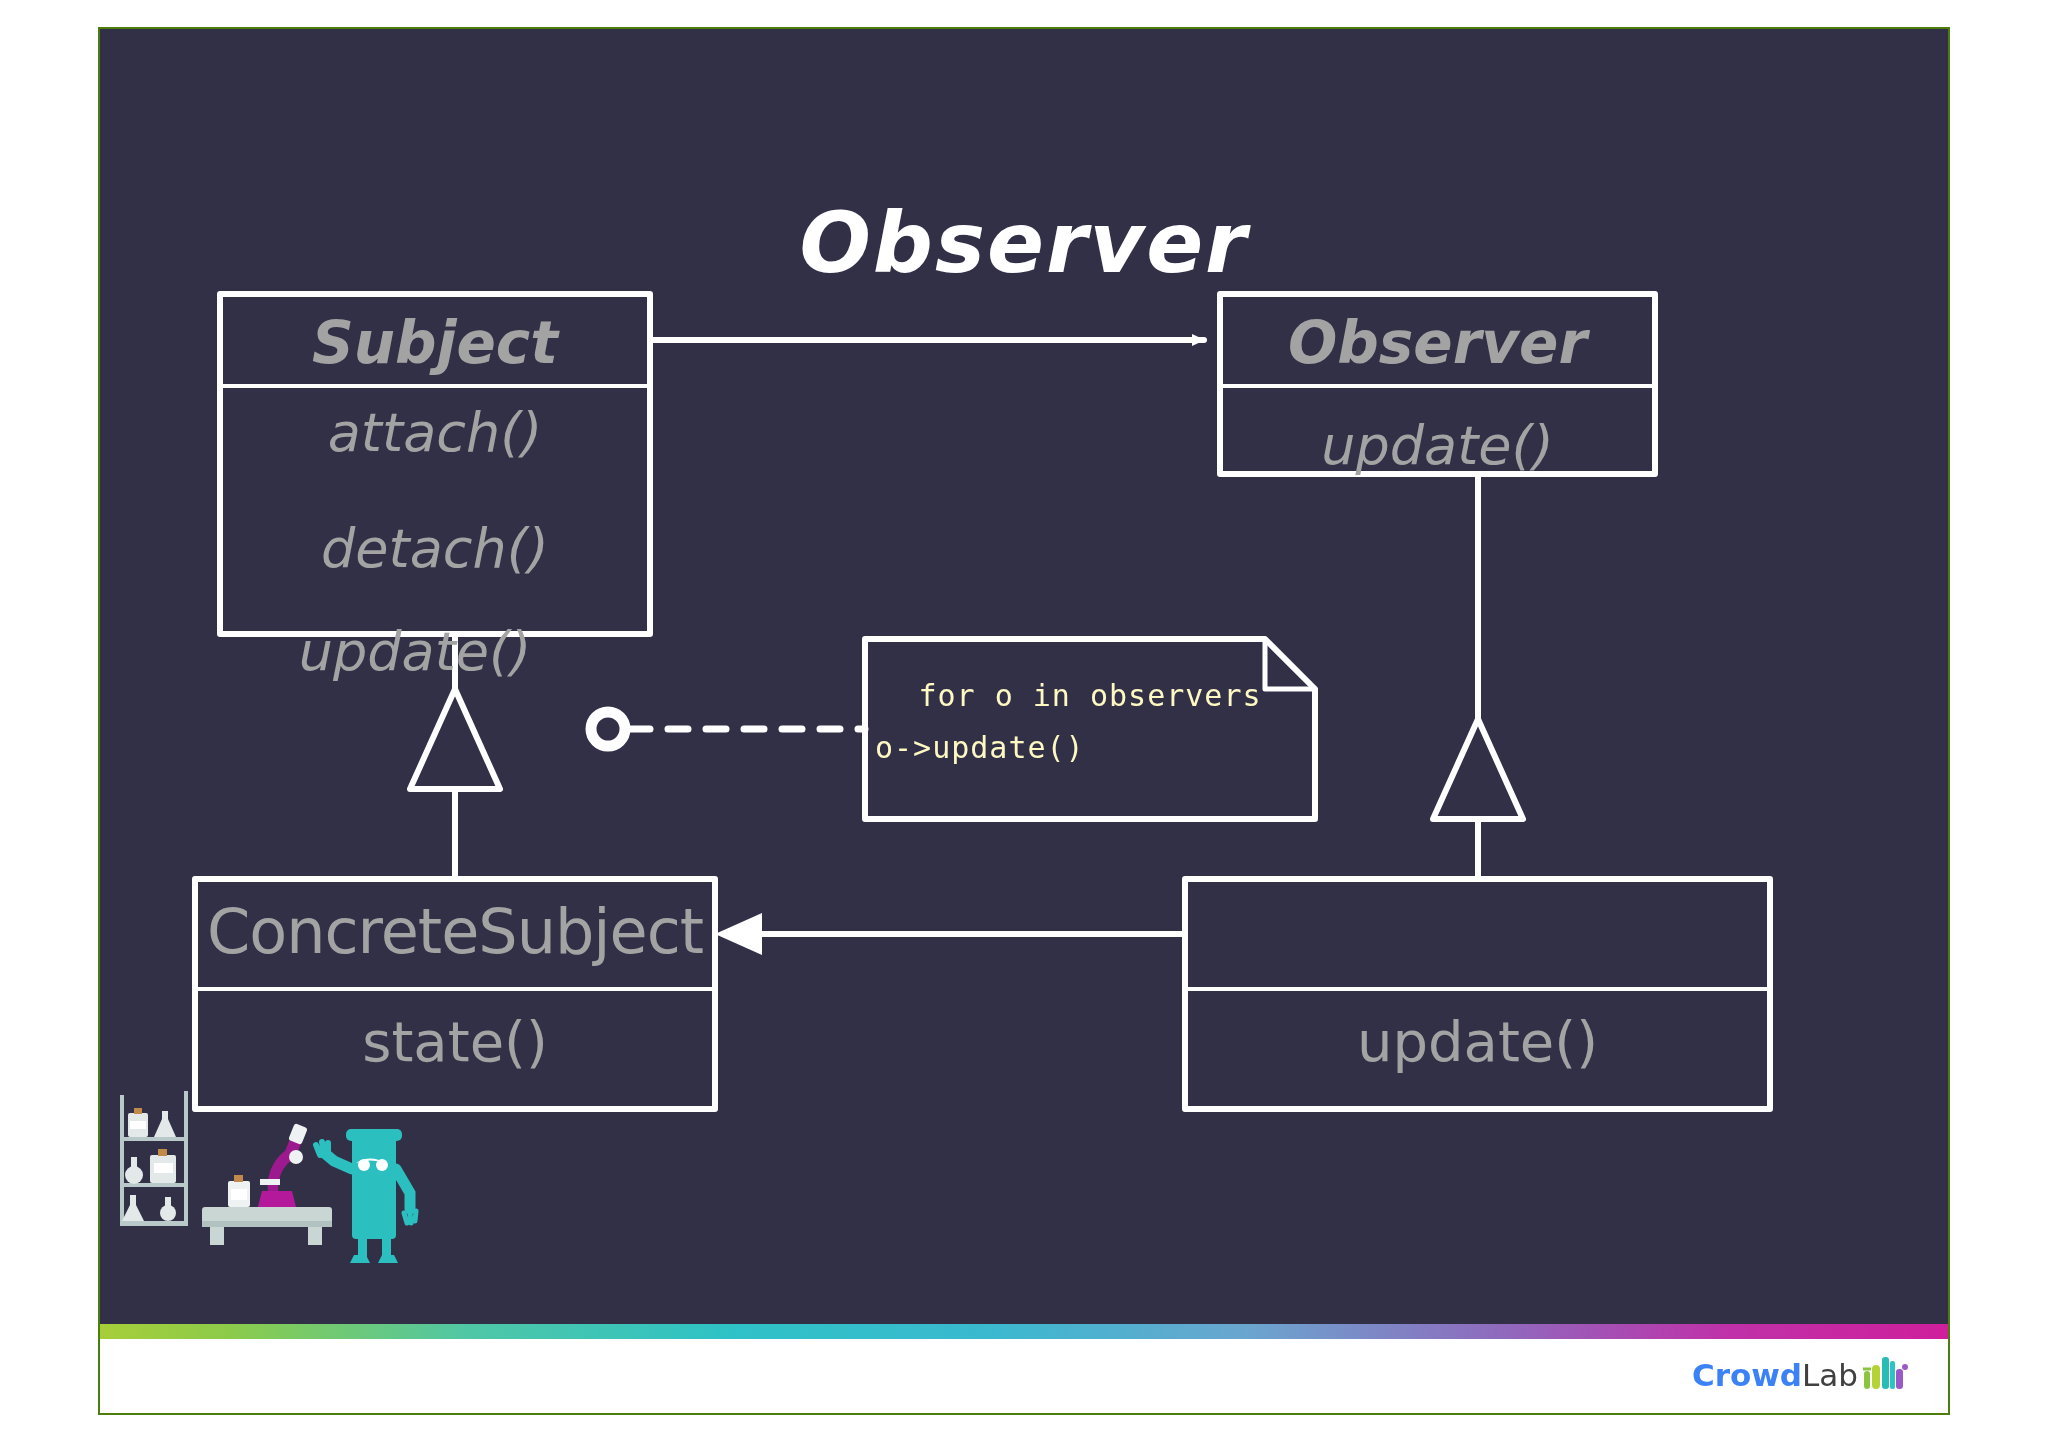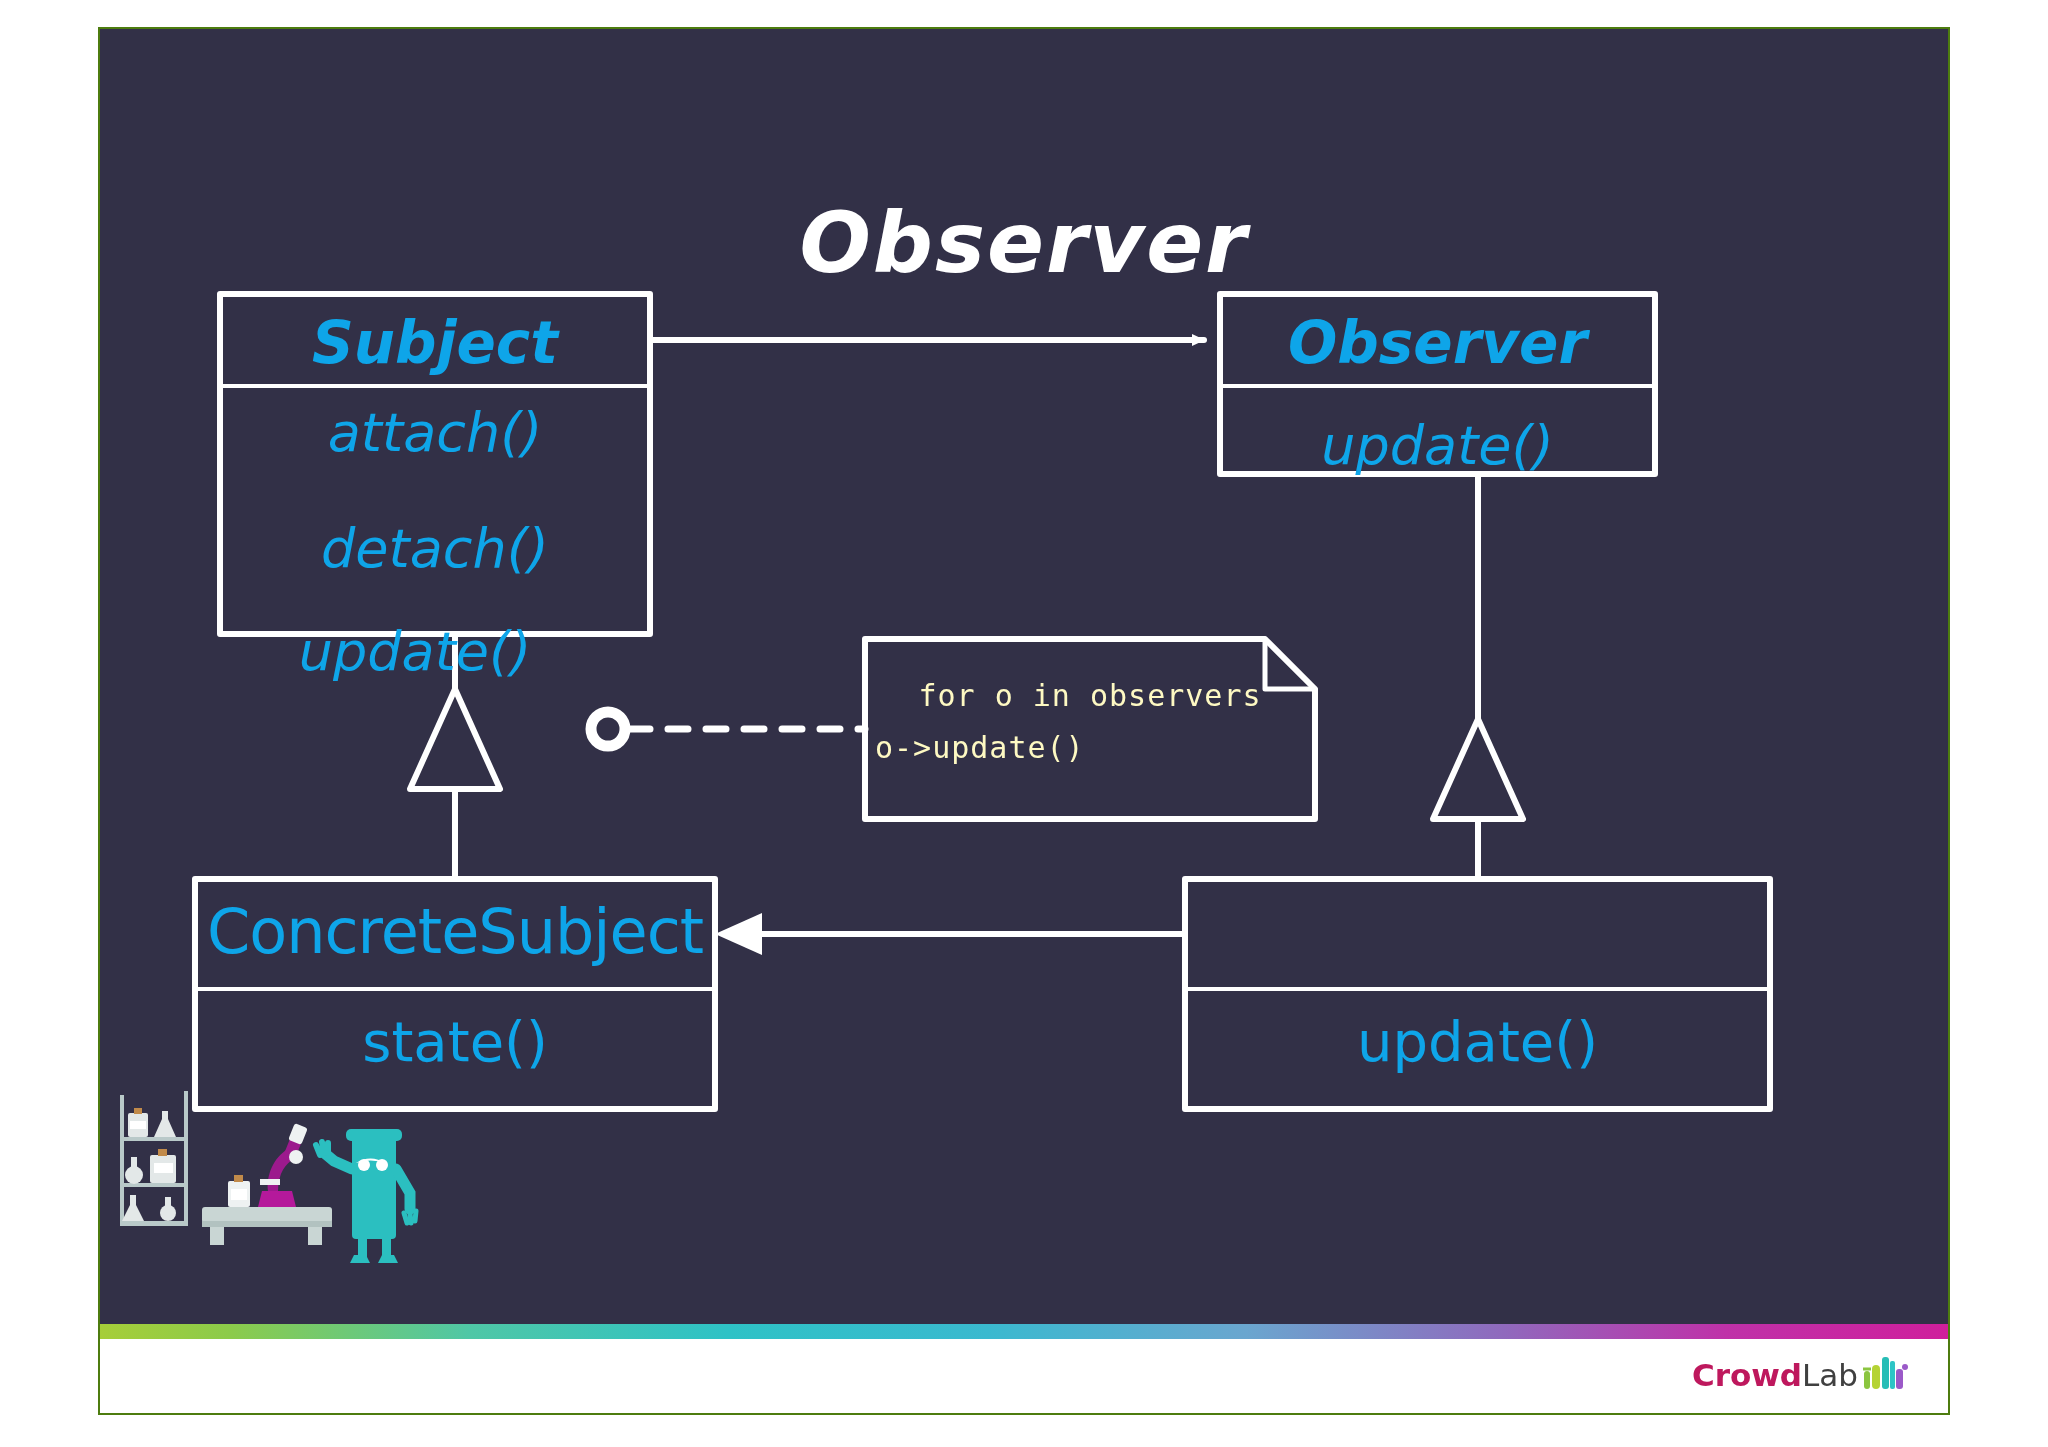--- a/index.html
+++ b/index.html
@@ -61,21 +61,21 @@
     position: absolute;
     left: 0;
     top: 0;
     width: 1852px;
     height: 1308px;
   }
 
   
   .class-box-text {
     position: absolute;
-    color: #0ea5e9;
+    color: #a3a3a3;
     text-align: center;
     white-space: nowrap;
     line-height: 1;
     font-family: "DejaVu Sans", sans-serif;
   }
   .abstract-name {
     font-style: italic;
     font-weight: 700;
     font-size: 58px;
   }
@@ -152,21 +152,21 @@
     gap: 4px;
   }
   #crowdlab-wordmark {
     font-family: "DejaVu Sans", sans-serif;
     font-size: 31px;
     line-height: 1;
     white-space: nowrap;
   }
   #crowdlab-wordmark .cw-crowd {
     font-weight: 700;
-    color: #be185d;
+    color: #3b82f6;
   }
   #crowdlab-wordmark .cw-lab {
     font-weight: 400;
     color: #404040;
   }
 </style>
 </head>
 <body>
 
 <div id="slide-frame">

